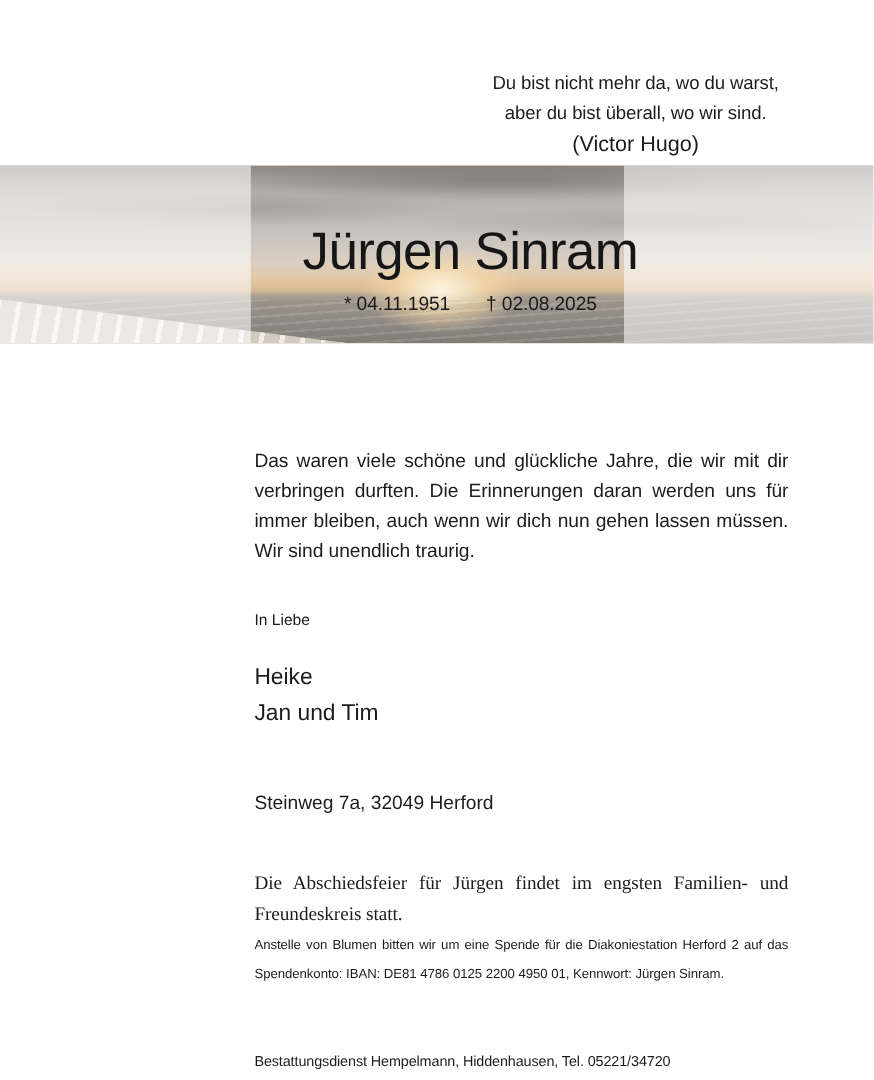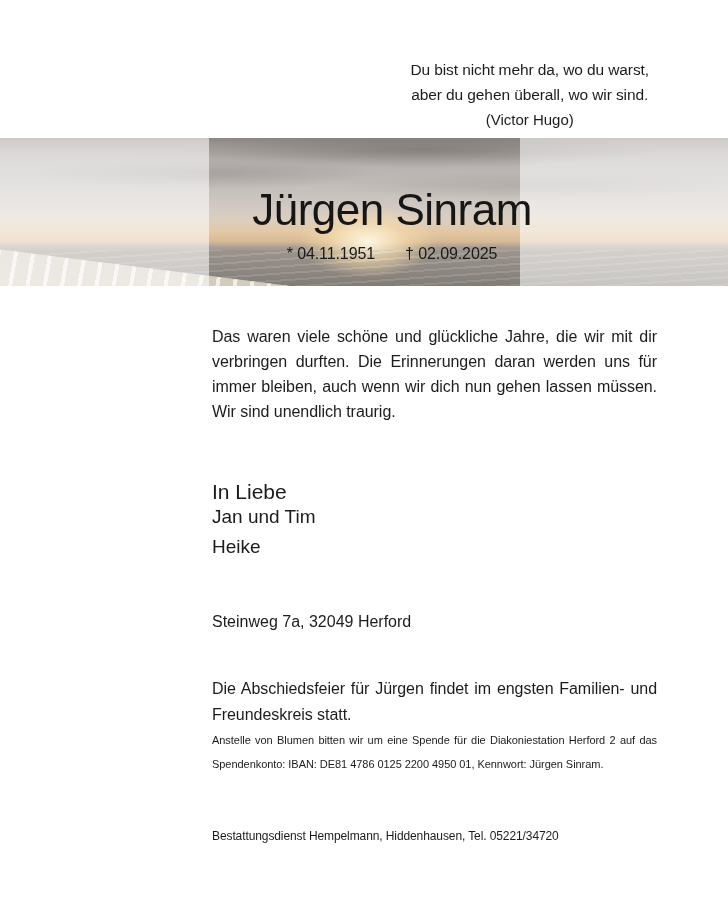--- a/index.html
+++ b/index.html
@@ -23,21 +23,21 @@
     top: 57px;
     right: 79px;
     text-align: center;
   }
   .quote-line {
     font-size: 15.5px;
     line-height: 25px;
     letter-spacing: -0.1px;
   }
   .quote-attribution {
-    font-size: 15px;
+    font-size: 18px;
     line-height: 24px;
     margin-top: 1px;
   }
 
   
   .banner {
     position: absolute;
     left: 0;
     top: 138px;
     width: 728px;
@@ -113,83 +113,84 @@
   .dates-row {
     margin-top: 9px;
     display: flex;
     gap: 30px;
     font-size: 16px;
     color: #1a1a1a;
     letter-spacing: -0.1px;
   }
 
   
-  .abs { position: absolute; left: 212px; }
+  .abs { position: absolute; left: 212px; margin-top: 48px; }
   .memorial-paragraph {
     top: 324px;
     width: 445px;
     font-size: 16px;
     line-height: 25px;
     text-align: justify;
     letter-spacing: -0.05px;
   }
-  .closing-phrase { top: 480px; font-size: 21px; }
+  .closing-phrase { top: 461px; font-size: 13px; }
   .mourners { top: 502px; font-size: 19px; line-height: 30px; }
   .address-line { top: 613px; font-size: 16px; }
   .ceremony-note {
     top: 676px;
     width: 445px;
     font-size: 16px;
     line-height: 25.5px;
     text-align: justify;
     letter-spacing: -0.05px;
+    font-family: Liberation Serif, serif;
   }
   .donation-note {
     top: 729px;
     width: 445px;
     font-size: 11px;
     line-height: 23.5px;
     text-align: justify;
     letter-spacing: -0.05px;
   }
   .footer-line { top: 829px; font-size: 12px; letter-spacing: -0.1px; }
 </style>
 </head>
 <body>
 
 <div class="page">
 
   <div class="quote-block">
     <div class="quote-line">Du bist nicht mehr da, wo du warst,</div>
-    <div class="quote-line">aber du gehen überall, wo wir sind.</div>
+    <div class="quote-line">aber du bist überall, wo wir sind.</div>
     <div class="quote-attribution">(Victor Hugo)</div>
   </div>
 
   <div class="banner">
     <div class="photo">
       <div class="sea-streaks"></div>
       <div class="beach"></div>
     </div>
     <div class="veil veil-left"></div>
     <div class="veil veil-right"></div>
     <div class="banner-center">
       <div class="deceased-name">Jürgen Sinram</div>
       <div class="dates-row">
         <span>* 04.11.1951</span>
-        <span>† 02.09.2025</span>
+        <span>† 02.08.2025</span>
       </div>
     </div>
   </div>
 
   <div class="abs memorial-paragraph">Das waren viele schöne und glückliche Jahre, die wir mit dir verbringen durften. Die Erinnerungen daran werden uns für immer bleiben, auch wenn wir dich nun gehen lassen müssen. Wir sind unendlich traurig.</div>
 
   <div class="abs closing-phrase">In Liebe</div>
   <div class="abs mourners">
+    <div>Heike</div>
     <div>Jan und Tim</div>
-    <div>Heike</div>
   </div>
 
   <div class="abs address-line">Steinweg 7a, 32049 Herford</div>
 
   <div class="abs ceremony-note">Die Abschiedsfeier für Jürgen findet im engsten Familien- und Freundeskreis statt.</div>
 
   <div class="abs donation-note">Anstelle von Blumen bitten wir um eine Spende für die Diakoniestation Herford 2 auf das Spendenkonto: IBAN: DE81 4786 0125 2200 4950 01, Kennwort: Jürgen Sinram.</div>
 
   <div class="abs footer-line">Bestattungsdienst Hempelmann, Hiddenhausen, Tel. 05221/34720</div>
 

